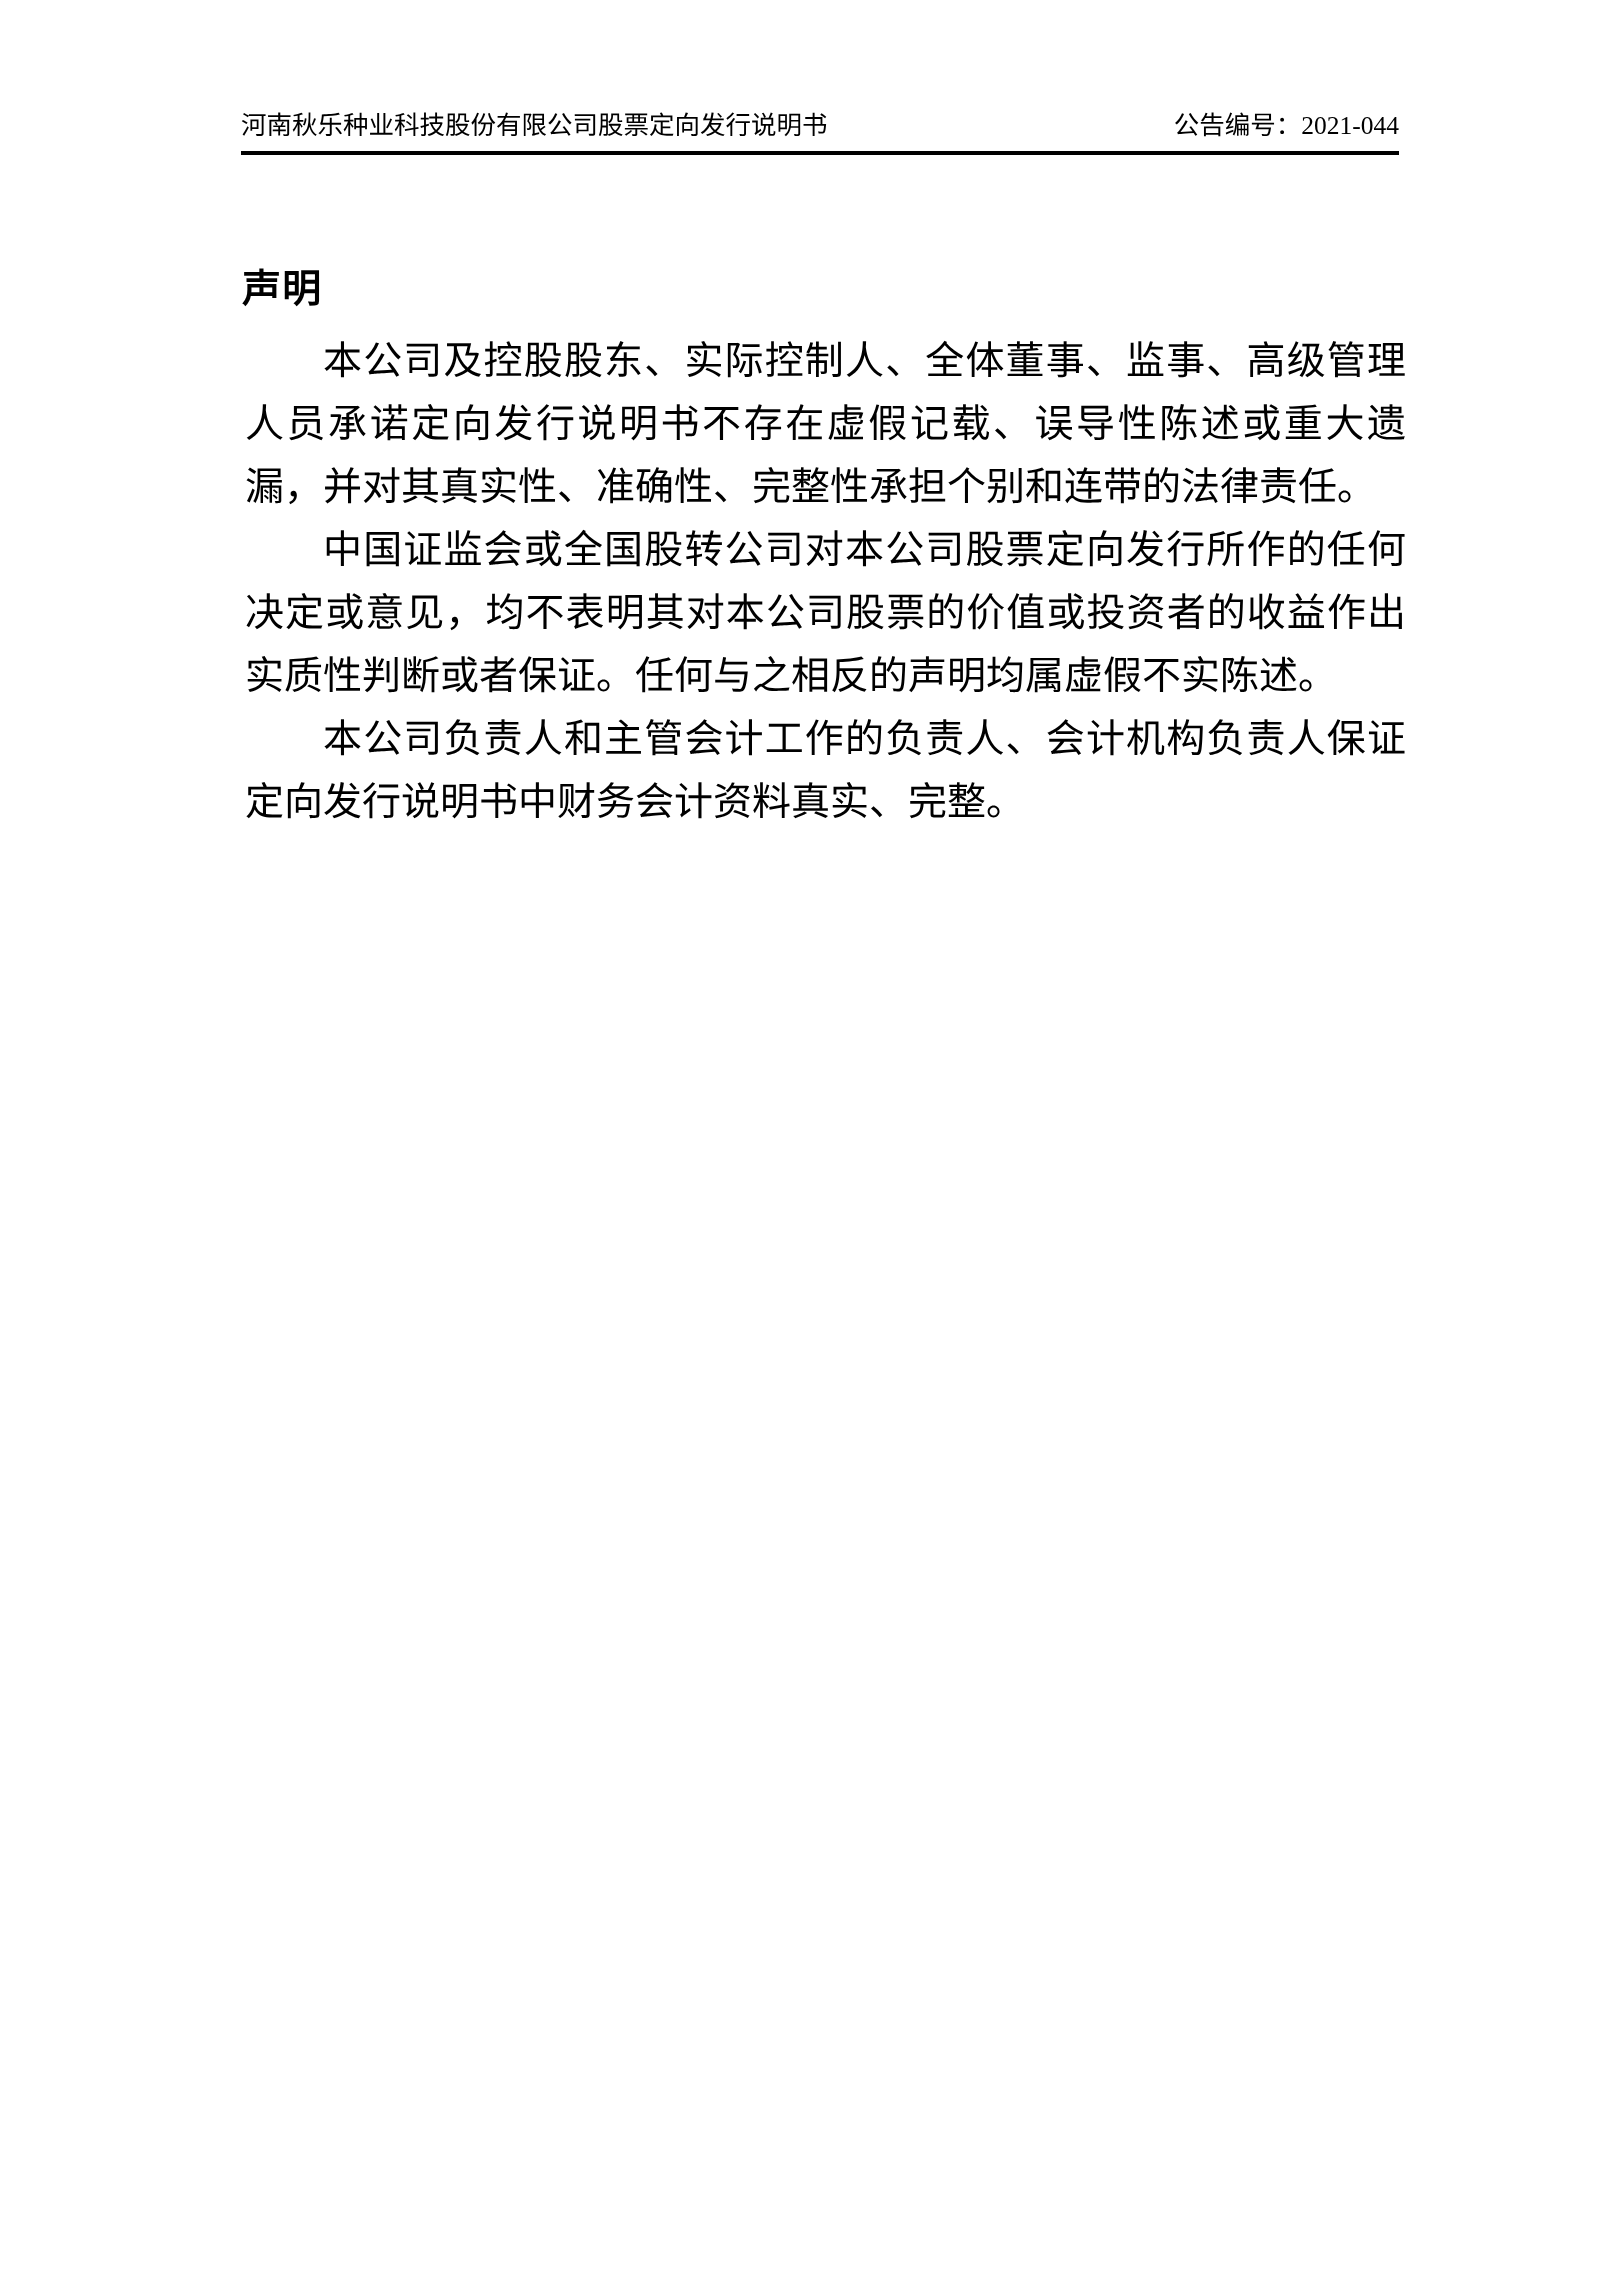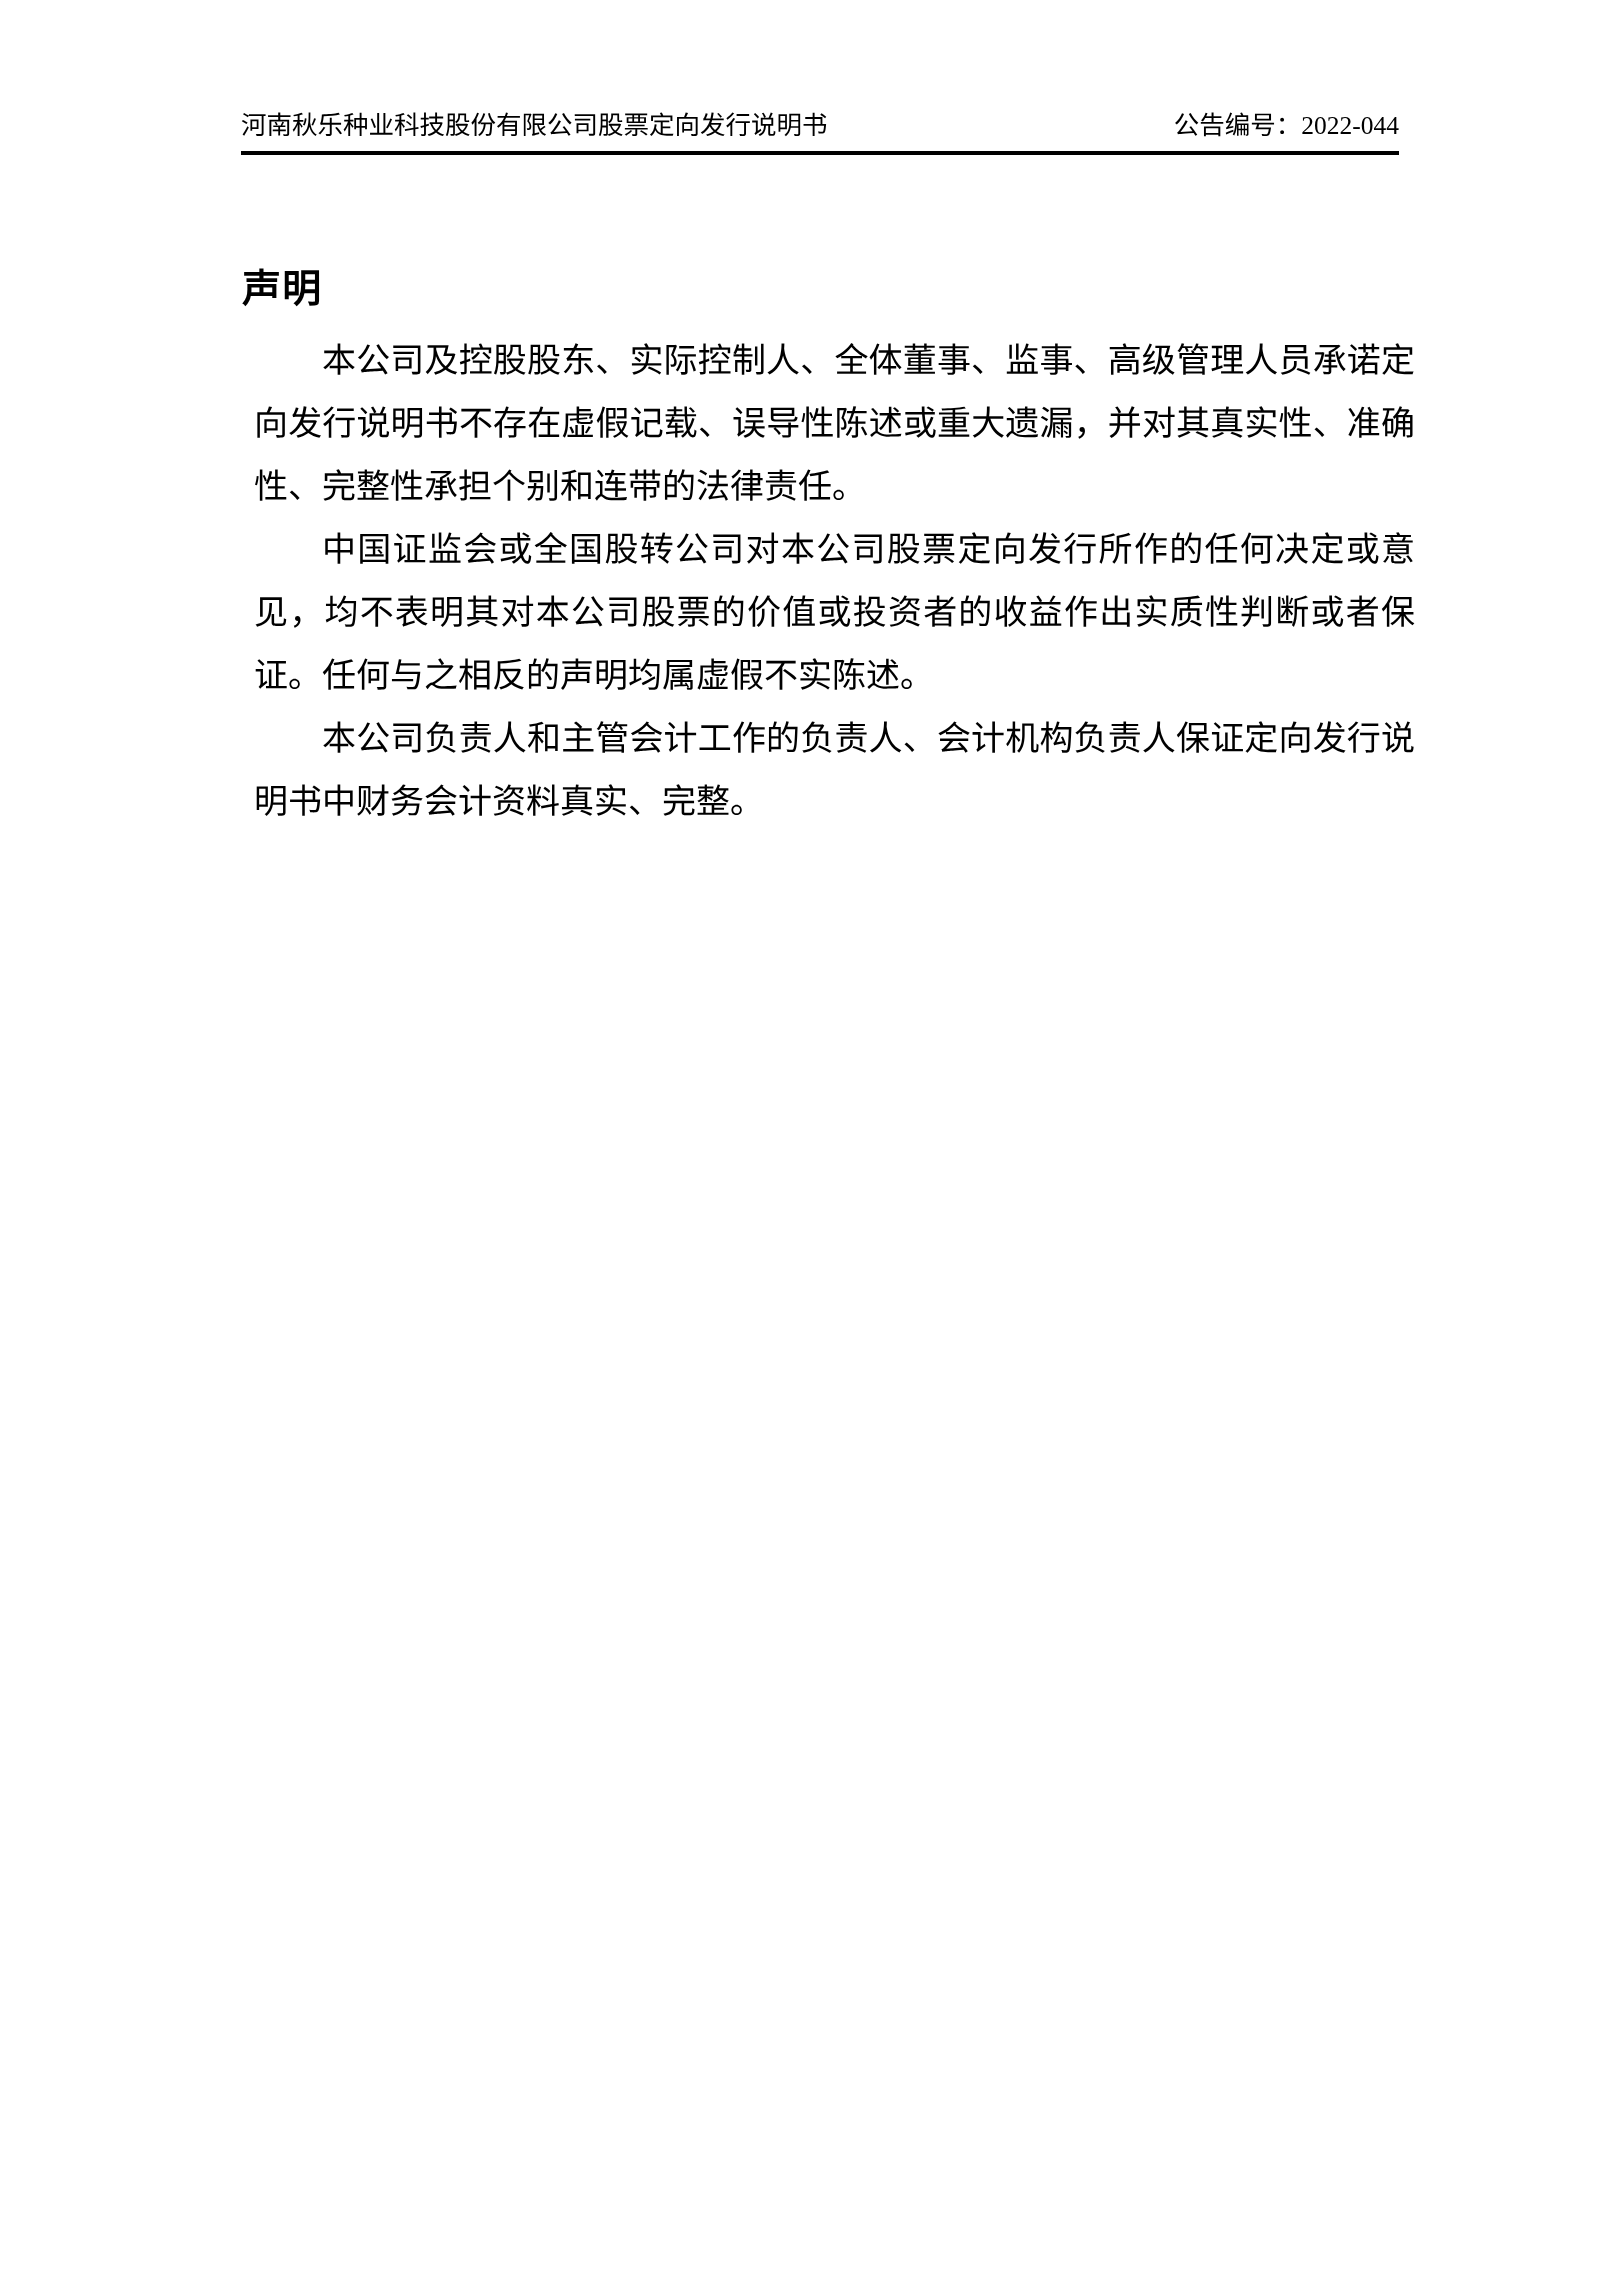--- a/index.html
+++ b/index.html
@@ -48,42 +48,42 @@
     top: 255px;
     width: 1158px;
     font-size: 39px;
     font-weight: bold;
     line-height: 68px;
     letter-spacing: 1.3px;
   }
   
   .doc-body {
     position: absolute;
-    left: 254px;
+    left: 245px;
     top: 329px;
     width: 1161px;
-    font-size: 34px;
+    font-size: 39px;
     line-height: 63px;
     text-align: justify;
     text-justify: inter-character;
     line-break: strict;
   }
   .doc-body p {
     text-indent: 2em;
     margin: 0;
   }
 </style>
 </head>
 <body>
 
 <div class="page">
 
   <div class="doc-header">
     <span class="doc-header-left">河南秋乐种业科技股份有限公司股票定向发行说明书</span>
-    <span class="doc-header-right">公告编号：2022-044</span>
+    <span class="doc-header-right">公告编号：2021-044</span>
   </div>
 
   <div class="doc-header-rule"></div>
 
   <h1 class="doc-title">声明</h1>
 
   <div class="doc-body">
     <p>本公司及控股股东、实际控制人、全体董事、监事、高级管理人员承诺定向发行说明书不存在虚假记载、误导性陈述或重大遗漏，并对其真实性、准确性、完整性承担个别和连带的法律责任。</p>
     <p>中国证监会或全国股转公司对本公司股票定向发行所作的任何决定或意见，均不表明其对本公司股票的价值或投资者的收益作出实质性判断或者保证。任何与之相反的声明均属虚假不实陈述。</p>
     <p>本公司负责人和主管会计工作的负责人、会计机构负责人保证定向发行说明书中财务会计资料真实、完整。</p>

